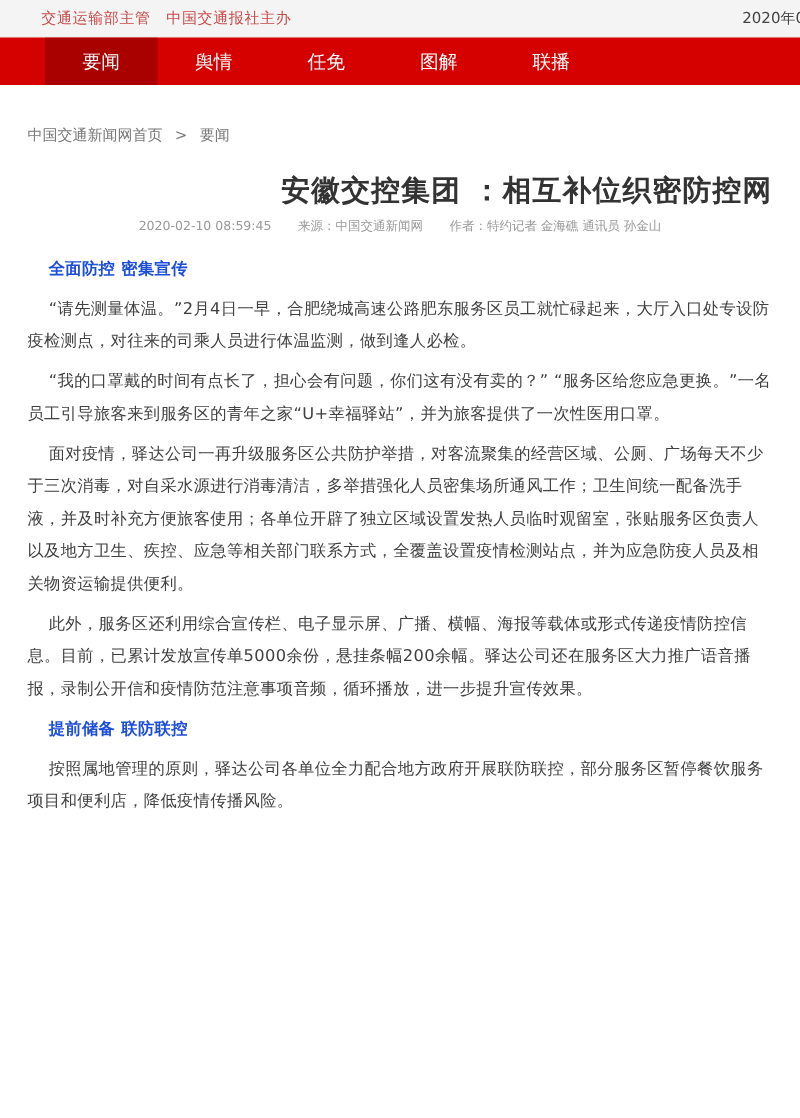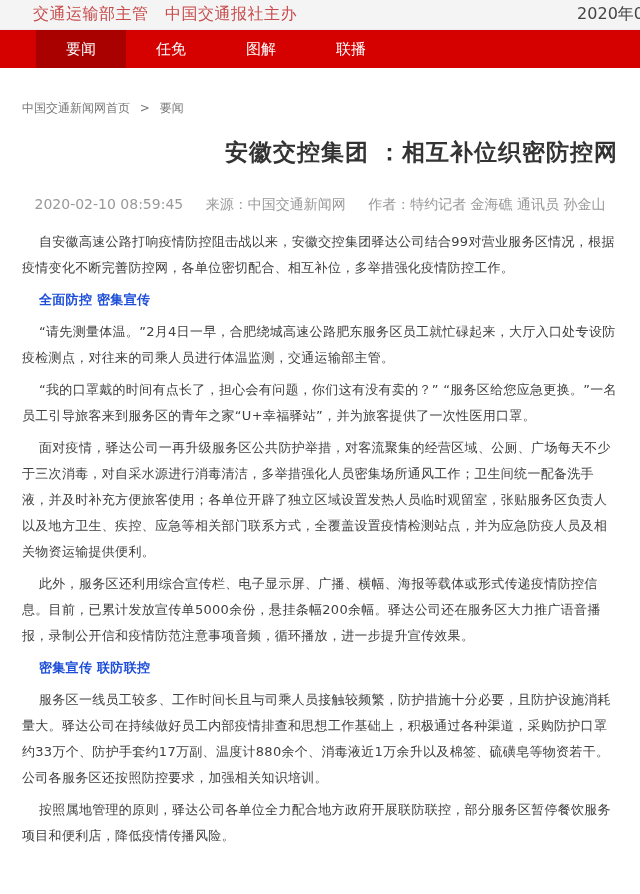--- a/index.html
+++ b/index.html
@@ -15,21 +15,21 @@
 
   
   .topbar {
     height: 30px;
     background: #f4f4f4;
     border-bottom: 1px solid #ececec;
     display: flex;
     align-items: center;
     justify-content: space-between;
     padding: 0 0 0 33px;
-    font-size: 16px;
+    font-size: 12px;
     overflow: hidden;
   }
   .topbar .sponsor { color: #c74a4a; letter-spacing: 0.5px; }
   .topbar .date { color: #444; white-space: nowrap; margin-right: -4px; }
 
   
   .header {
     height: 95px;
     background: #ffffff;
     position: relative;
@@ -132,23 +132,23 @@
 
   h1.title {
     margin-top: 20px;
     text-align: right;
     font-size: 23px;
     font-weight: 700;
     color: #333;
     letter-spacing: 1px;
   }
   .meta {
-    margin-top: 28px;
+    margin-top: 6px;
     text-align: center;
-    font-size: 14px;
+    font-size: 10px;
     color: #999;
   }
   .meta span { margin: 0 9px; }
 
   .article-body { margin-top: 15px; color: #404040; }
   .article-body p {
     font-size: 13px;
     line-height: 26px;
     text-indent: 17px;
     margin-bottom: 6px;
@@ -170,20 +170,21 @@
 <div class="page">
 
   <div class="topbar">
     <span class="sponsor">交通运输部主管　中国交通报社主办</span>
     <span class="date">2020年0</span>
   </div>
 
 
   <div class="nav">
     <a class="active">要闻</a>
+    <a>舆情</a>
     <a>任免</a>
     <a>图解</a>
     <a>联播</a>
   </div>
 
   <div class="content">
 
     <div class="breadcrumb">
       <a>中国交通新闻网首页</a>
       <span class="sep">&gt;</span>
@@ -192,26 +193,24 @@
 
     <h1 class="title">安徽交控集团 ：相互补位织密防控网</h1>
 
     <div class="meta">
       <span>2020-02-10 08:59:45</span>
       <span>来源：中国交通新闻网</span>
       <span>作者：特约记者 金海礁 通讯员 孙金山</span>
     </div>
 
     <div class="article-body">
-      <p>自安徽高速公路打响疫情防控阻击战以来，安徽交控集团驿达公司结合99对营业服务区情况，根据疫情变化不断完善防控网，各单位密切配合、相互补位，多举措强化疫情防控工作。</p>
       <h3>全面防控 密集宣传</h3>
-      <p>“请先测量体温。”2月4日一早，合肥绕城高速公路肥东服务区员工就忙碌起来，大厅入口处专设防疫检测点，对往来的司乘人员进行体温监测，交通运输部主管。</p>
+      <p>“请先测量体温。”2月4日一早，合肥绕城高速公路肥东服务区员工就忙碌起来，大厅入口处专设防疫检测点，对往来的司乘人员进行体温监测，做到逢人必检。</p>
       <p>“我的口罩戴的时间有点长了，担心会有问题，你们这有没有卖的？” “服务区给您应急更换。”一名员工引导旅客来到服务区的青年之家“U+幸福驿站”，并为旅客提供了一次性医用口罩。</p>
       <p>面对疫情，驿达公司一再升级服务区公共防护举措，对客流聚集的经营区域、公厕、广场每天不少于三次消毒，对自采水源进行消毒清洁，多举措强化人员密集场所通风工作；卫生间统一配备洗手液，并及时补充方便旅客使用；各单位开辟了独立区域设置发热人员临时观留室，张贴服务区负责人以及地方卫生、疾控、应急等相关部门联系方式，全覆盖设置疫情检测站点，并为应急防疫人员及相关物资运输提供便利。</p>
       <p>此外，服务区还利用综合宣传栏、电子显示屏、广播、横幅、海报等载体或形式传递疫情防控信息。目前，已累计发放宣传单5000余份，悬挂条幅200余幅。驿达公司还在服务区大力推广语音播报，录制公开信和疫情防范注意事项音频，循环播放，进一步提升宣传效果。</p>
-      <h3>密集宣传 联防联控</h3>
-      <p>服务区一线员工较多、工作时间长且与司乘人员接触较频繁，防护措施十分必要，且防护设施消耗量大。驿达公司在持续做好员工内部疫情排查和思想工作基础上，积极通过各种渠道，采购防护口罩约33万个、防护手套约17万副、温度计880余个、消毒液近1万余升以及棉签、硫磺皂等物资若干。公司各服务区还按照防控要求，加强相关知识培训。</p>
+      <h3>提前储备 联防联控</h3>
       <p>按照属地管理的原则，驿达公司各单位全力配合地方政府开展联防联控，部分服务区暂停餐饮服务项目和便利店，降低疫情传播风险。</p>
     </div>
 
   </div>
 
 </div>
 
 </body></html>

